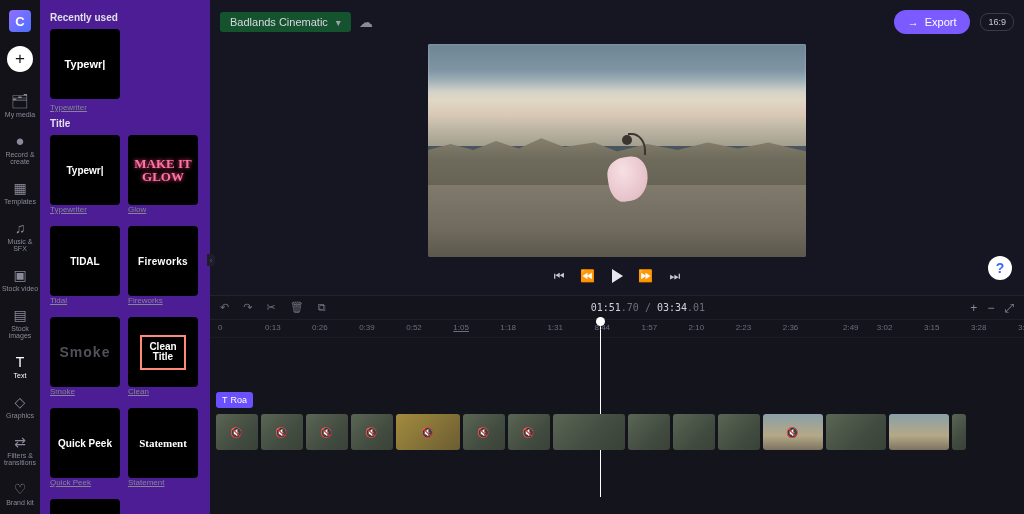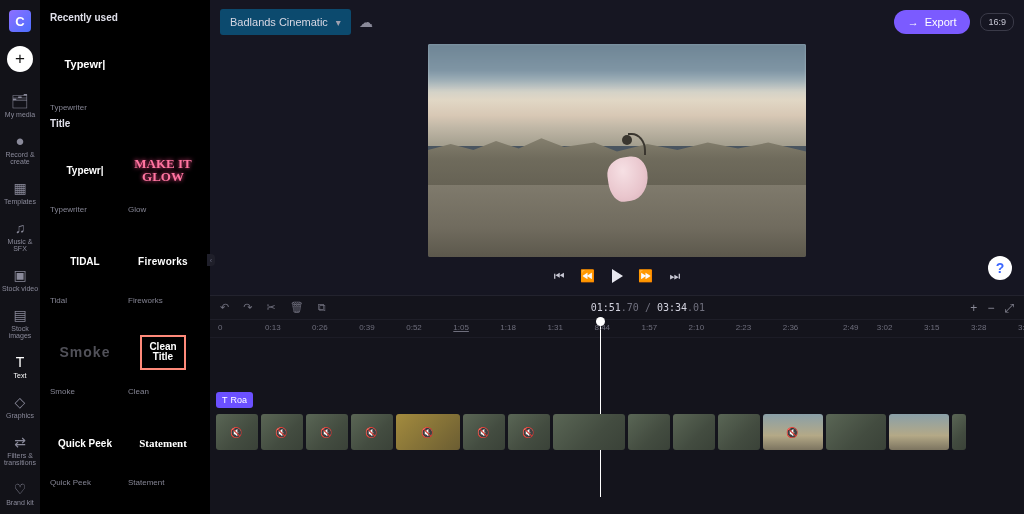--- a/index.html
+++ b/index.html
@@ -12,38 +12,38 @@
   position: relative;
 }
 .railbar { position: absolute; left: 0; top: 0; width: 40px; height: 514px; background: #121218; display: flex; flex-direction: column; align-items: center; }
 .brand { width: 22px; height: 22px; margin: 10px 0 6px; background: linear-gradient(135deg, #8e70ff, #4c6fff); border-radius: 4px; display: flex; align-items: center; justify-content: center; color: #fff; font-size: 13px; font-weight: 700; }
 .add-btn { width: 26px; height: 26px; background: #fff; color: #111; border-radius: 50%; display: flex; align-items: center; justify-content: center; font-size: 17px; cursor: pointer; margin: 8px 0 10px; }
 .rail-item { width: 40px; text-align: center; margin-top: 8px; padding: 4px 0; cursor: pointer; font-size: 7px; color: #8a8a9a; }
 .rail-item.active { color: #fff; }
 .rail-ico { font-size: 14px; line-height: 1; margin-bottom: 3px; color: inherit; }
 .rail-item span { display: block; }
 
-.panel { position: absolute; left: 40px; top: 0; width: 170px; height: 514px; background: #000000; padding: 8px 10px; overflow: hidden; }
+.panel { position: absolute; left: 40px; top: 0; width: 170px; height: 514px; background: #4c1d95; padding: 8px 10px; overflow: hidden; }
 .panel-h { font-size: 10px; color: #e0e0ea; font-weight: 600; margin: 4px 0 6px; }
 .panel-h2 { font-size: 10px; color: #e0e0ea; font-weight: 600; margin: 6px 0 6px; }
 .thumb-full { width: 70px; height: 70px; background: #000; border-radius: 4px; display: flex; align-items: center; justify-content: center; color: #fff; font-size: 11px; font-weight: 700; margin-bottom: 4px; cursor: pointer; }
-.thumb-cap { font-size: 8px; color: #858594; margin-bottom: 6px; }
+.thumb-cap { font-size: 8px; color: #858594; margin-bottom: 6px; text-decoration: underline; }
 .thumb-grid { display: flex; flex-wrap: wrap; gap: 6px 8px; }
 .tcard { width: 70px; }
 .tcell { width: 70px; height: 70px; background: #000; border-radius: 4px; display: flex; align-items: center; justify-content: center; color: #fff; font-size: 10px; font-weight: 700; cursor: pointer; text-align: center; overflow: hidden; }
 .tcell.glow { font-family: cursive; color: #ff75a0; text-shadow: 0 0 4px #ff4a8d; font-size: 13px; line-height: 1; }
 .tcell.fw { font-size: 10px; letter-spacing: 0.3px; }
 .tcell.smoke { color: #515159; font-size: 14px; letter-spacing: 1px; }
 .tcell.clean .box { border: 2px solid #ff8a7a; padding: 5px 7px; font-size: 10px; line-height: 1.05; }
 .tcell.stmt { font-family: serif; font-size: 11px; }
 .tcell.outl { -webkit-text-stroke: 0.6px #fff; color: transparent; font-size: 14px; }
 
 .stage { position: absolute; left: 210px; top: 0; width: 814px; height: 295px; }
 .topbar { height: 44px; display: flex; align-items: center; padding: 0 10px; }
-.proj-chip { display: flex; align-items: center; gap: 8px; background: #0c4a6e; padding: 6px 10px; border-radius: 3px; cursor: pointer; font-size: 11px; color: #d8d8e4; height: 26px; }
+.proj-chip { display: flex; align-items: center; gap: 8px; background: #14532d; padding: 6px 10px; border-radius: 3px; cursor: pointer; font-size: 11px; color: #d8d8e4; height: 20px; }
 .proj-chip .cv { font-size: 10px; color: #a0a0af; }
 .cloud { margin-left: 8px; font-size: 14px; color: #8a8a9a; }
 .flex-grow { flex: 1; }
 .export-btn { display: flex; align-items: center; gap: 6px; background: #7b5bff; color: #fff; padding: 6px 14px; border-radius: 14px; font-size: 11px; cursor: pointer; }
 .ratio-chip { margin-left: 10px; border: 1px solid #3a3a48; padding: 3px 7px; border-radius: 8px; font-size: 9px; cursor: pointer; color: #c7c7d4; }
 
 .preview-wrap { display: flex; flex-direction: column; align-items: center; }
 .preview { width: 378px; height: 213px; background: #4a5560; border-radius: 2px; position: relative; overflow: hidden; }
 .sky { position: absolute; top: 0; left: 0; width: 100%; height: 48%; background: linear-gradient(to bottom, #8ea5b3 0%, #b8c7cc 30%, #e1d7c5 55%, #d8c8b5 70%, #c0b7a6 82%, #a39e8e 100%); }
 .cloud-band { position: absolute; top: 0; left: 0; width: 100%; height: 22%; background: linear-gradient(to bottom, #6e8595 0%, #7f95a4 55%, rgba(158,176,187,0) 100%); filter: blur(1px); }

